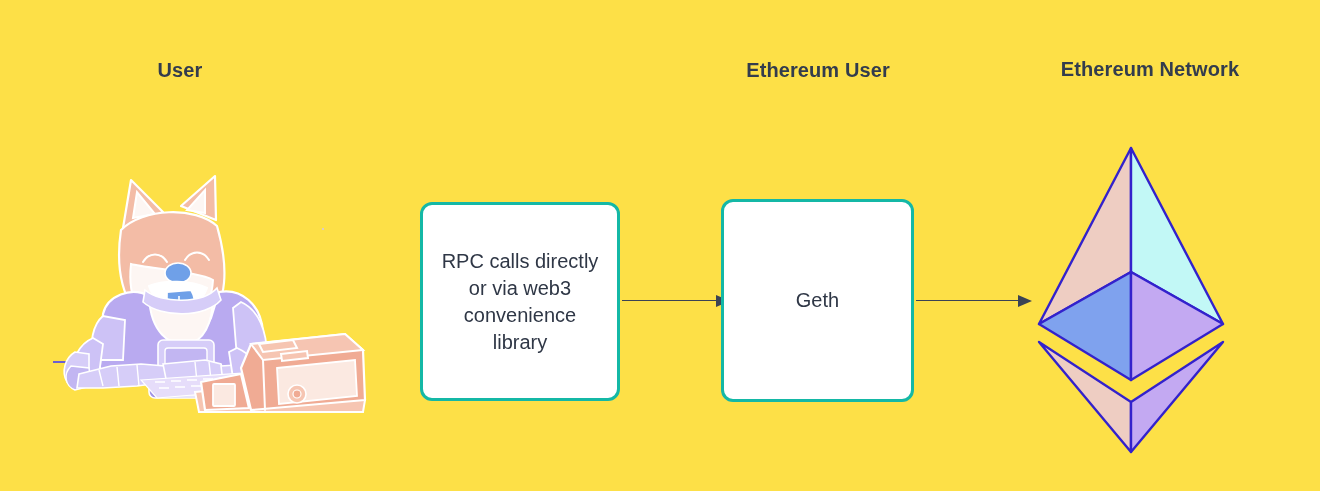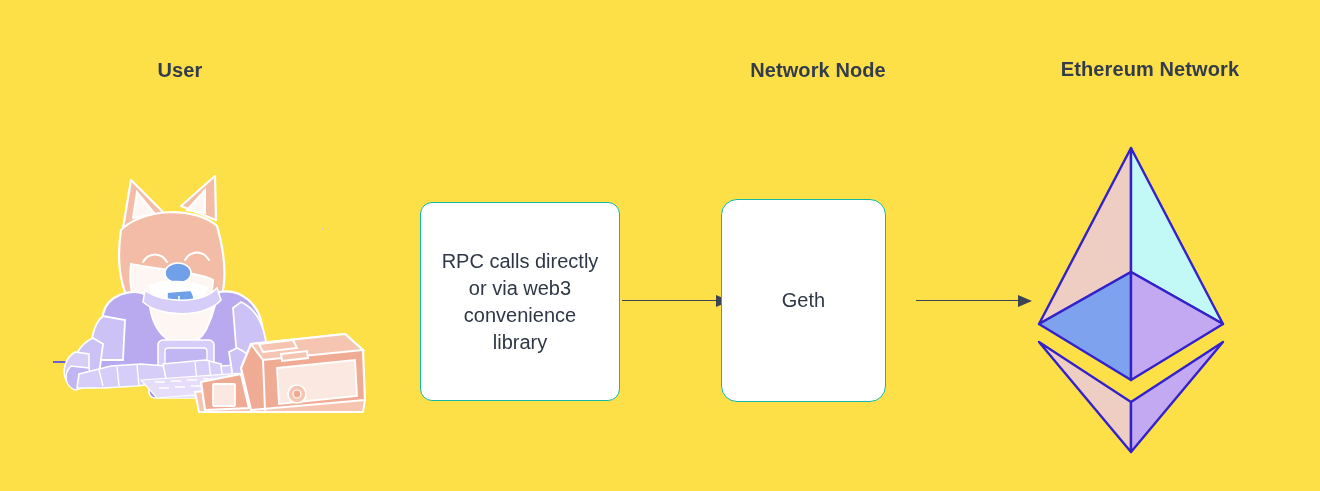--- a/index.html
+++ b/index.html
@@ -32,38 +32,38 @@
   }
   #heading-user        { left: 180px;  top: 59px; }
   #heading-ui          { left: 520px;  top: 57px; }
   #heading-node        { left: 818px;  top: 59px; }
   #heading-network     { left: 1150px; top: 58px; text-align: right; }
 
   
   .proc-box {
     position: absolute;
     background: #ffffff;
-    border: 1px solid #14b8a6;
+    border: 3px solid #14b8a6;
     border-radius: 12px;
     box-sizing: border-box;
     display: flex;
     align-items: center;
     justify-content: center;
   }
   .proc-box .proc-label {
     font-family: "Liberation Sans", sans-serif;
     font-size: 20px;
     line-height: 27px;
     color: #2f3746;
     text-align: center;
     padding: 0 12px;
     white-space: pre-line;
   }
   #box-rpc  { left: 420px; top: 202px; width: 200px; height: 199px; }
-  #box-geth { left: 721px; top: 199px; width: 165px; height: 203px; border-radius: 16px; }
+  #box-geth { left: 721px; top: 199px; width: 193px; height: 203px; }
 
   
   .arrow { position: absolute; height: 20px; }
   .arrow .shaft {
     position: absolute;
     left: 0;
     top: 9px;
     height: 1.4px;
     background: #3b4354;
     width: calc(100% - 13px);
@@ -103,21 +103,21 @@
   #sparkle-1 { left: 322px; top: 228px; }
 </style>
 </head>
 <body>
 
 <div id="stage">
 
   <div class="col-heading" id="heading-user">User</div>
 
 
-  <div class="col-heading" id="heading-node">Network Node</div>
+  <div class="col-heading" id="heading-node">Ethereum User</div>
 
   <div class="col-heading" id="heading-network">Ethereum Network</div>
 
   <div id="desk-line"></div>
   <div class="sparkle" id="sparkle-1"></div>
 
   <div id="mascot">
     <svg viewBox="0 0 330 245" width="330" height="245" xmlns="http://www.w3.org/2000/svg">
       <defs>
         <style>

